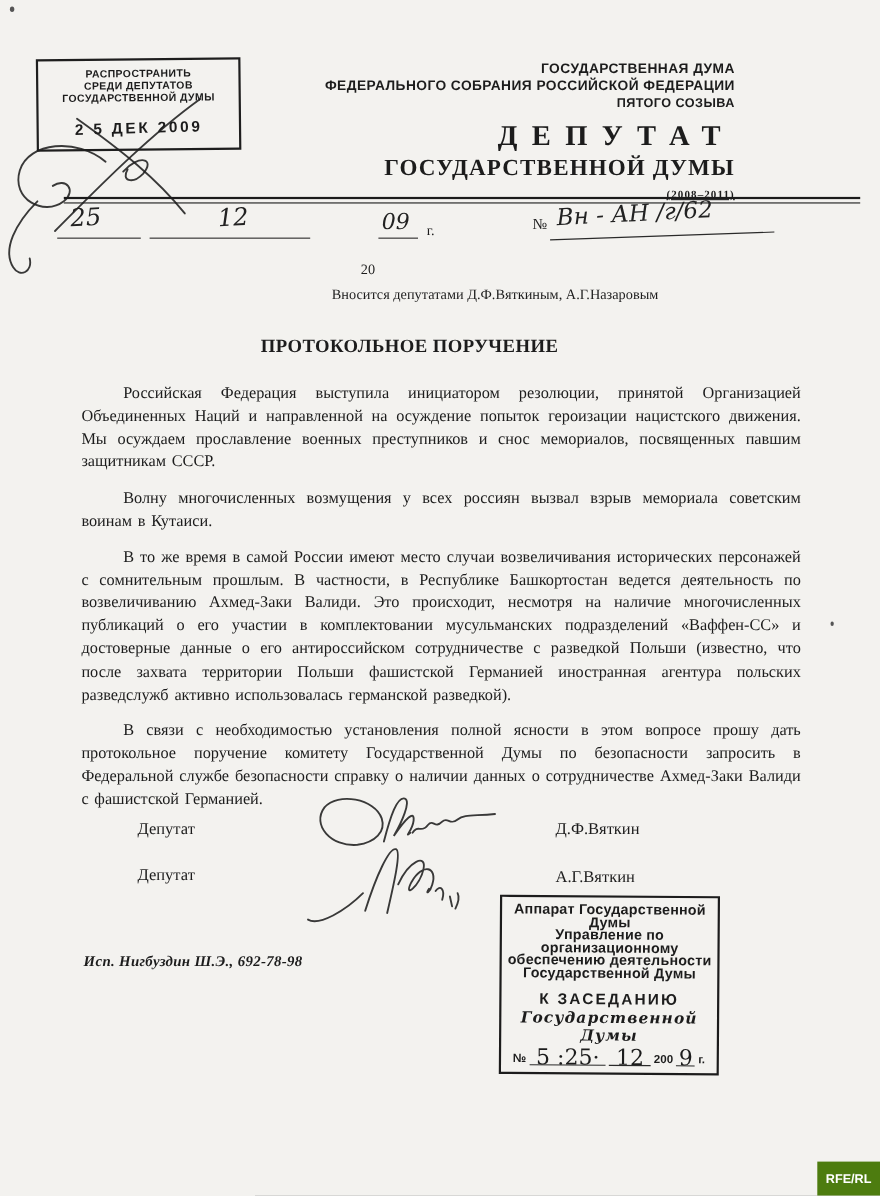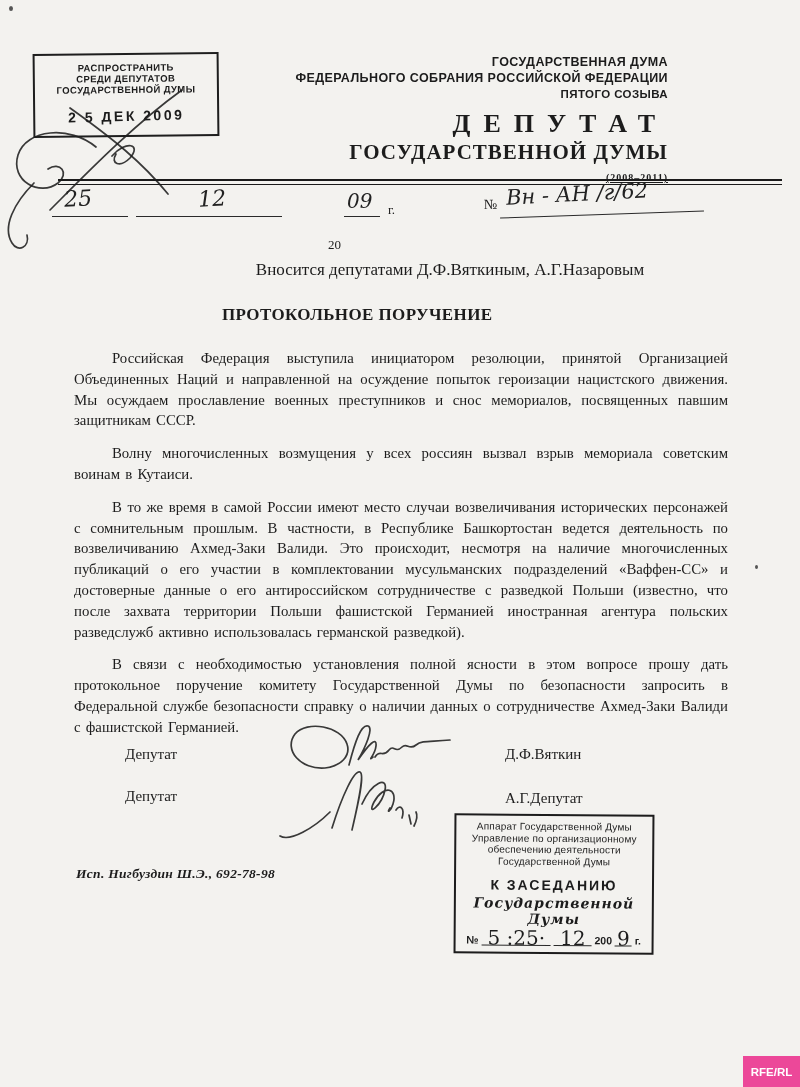--- a/index.html
+++ b/index.html
@@ -30,48 +30,48 @@
 
   .rule { left:58px; top:179px; width:724px; height:3px;
           border-top:2.5px solid #1b1b1b; border-bottom:1.2px solid #1b1b1b; }
 
   
   .hw { font-family:"DejaVu Serif", serif; font-style:italic; color:#222; white-space:nowrap; }
   .uline { border-bottom:1.4px solid #2a2a2a; height:1px; }
 
   .printed-sm { font-size:13px; }
 
-  .intro { left:240px; top:260px; width:420px; text-align:center; font-size:17px; }
-  .doc-title { left:222px; top:305px; font-size:17px; font-weight:bold; letter-spacing:0.4px; }
+  .intro { left:240px; top:260px; width:420px; text-align:center; font-size:13px; }
+  .doc-title { left:237px; top:305px; font-size:17px; font-weight:bold; letter-spacing:0.4px; }
 
   .body-text { left:62px; top:336px; width:678px; font-size:14.8px; line-height:20.8px;
                text-align:justify; word-spacing:1.5px; }
   .body-text p { margin:12px; text-indent:38px; }
 
   .sig-label, .sig-name { font-size:15px; }
 
   
   .session-stamp {
     left:454px; top:814px; width:200px; border:2px solid #1c1c1c;
     transform:rotate(0.4deg); text-align:center; padding:5px 3px 6px 3px;
     box-sizing:border-box; font-family:"Liberation Sans", sans-serif;
   }
-  .ss-line { font-size:10px; font-weight:normal; line-height:11.5px; letter-spacing:0.2px; }
+  .ss-line { font-size:13px; font-weight:bold; line-height:11.5px; letter-spacing:0.2px; }
   .ss-session { margin-top:10px; font-size:14px; font-weight:bold; letter-spacing:2px; }
   .ss-duma { font-family:"DejaVu Serif", serif; font-style:italic; font-weight:bold; font-size:14px; margin-top:2px; letter-spacing:1px; }
   .ss-numline { margin-top:4px; display:flex; align-items:flex-end; justify-content:center; gap:3px;
                 font-family:"Liberation Sans", sans-serif; }
   .ss-numline .lbl { font-size:11px; font-weight:bold; }
   .ss-hw { font-family:"DejaVu Serif", serif; font-size:20px; line-height:14px;
            border-bottom:1.3px solid #2a2a2a; padding:0 6px; }
   .ss-print { font-size:10.5px; font-weight:bold; }
 
   .executor { left:76px; top:866px; font-size:13.5px; font-style:italic; font-weight:bold; letter-spacing:0.3px; }
 
-  .watermark { right:0; bottom:0; width:57px; height:31px; background:#ec4899;
+  .watermark { right:0; bottom:0; width:57px; height:31px; background:#4d7c0f;
                color:#fff; font-family:"Liberation Sans", sans-serif; font-size:11.5px;
                font-weight:bold; display:flex; align-items:center; justify-content:center; }
 
   svg.pen { position:absolute; overflow:visible; }
   svg.pen path { fill:none; stroke:#1f1f1f; stroke-width:1.7; stroke-linecap:round; opacity:0.88; }
 
   .speck { position:absolute; background:#555; border-radius:50%; }
 </style>
 </head>
 <body>
@@ -130,21 +130,21 @@
   <div class="abs body-text">
     <p>Российская Федерация выступила инициатором резолюции, принятой Организацией Объединенных Наций и направленной на осуждение попыток героизации нацистского движения. Мы осуждаем прославление военных преступников и снос мемориалов, посвященных павшим защитникам СССР.</p>
     <p>Волну многочисленных возмущения у всех россиян вызвал взрыв мемориала советским воинам в Кутаиси.</p>
     <p>В то же время в самой России имеют место случаи возвеличивания исторических персонажей с сомнительным прошлым. В частности, в Республике Башкортостан ведется деятельность по возвеличиванию Ахмед-Заки Валиди. Это происходит, несмотря на наличие многочисленных публикаций о его участии в комплектовании мусульманских подразделений «Ваффен-СС» и достоверные данные о его антироссийском сотрудничестве с разведкой Польши (известно, что после захвата территории Польши фашистской Германией иностранная агентура польских разведслужб активно использовалась германской разведкой).</p>
     <p>В связи с необходимостью установления полной ясности в этом вопросе прошу дать протокольное поручение комитету Государственной Думы по безопасности запросить в Федеральной службе безопасности справку о наличии данных о сотрудничестве Ахмед-Заки Валиди с фашистской Германией.</p>
   </div>
 
   <span class="abs sig-label" style="left:125px; top:746px;">Депутат</span>
   <span class="abs sig-name" style="left:505px; top:746px;">Д.Ф.Вяткин</span>
   <span class="abs sig-label" style="left:125px; top:788px;">Депутат</span>
-  <span class="abs sig-name" style="left:505px; top:790px;">А.Г.Депутат</span>
+  <span class="abs sig-name" style="left:505px; top:790px;">А.Г.Вяткин</span>
 
   <svg class="pen" style="left:283px; top:718px;" width="175" height="60" viewBox="0 0 175 60">
     <path d="M64 26 C58 8 24 2 12 16 C0 32 18 52 42 50 C58 48 68 38 64 26"></path>
     <path d="M66 47 C72 24 78 6 85 8 C91 10 82 30 75 42 C86 26 94 18 93 28 C92 37 84 44 90 39"></path>
     <path d="M92 39 C97 31 100 40 106 32 C111 26 112 36 119 29 C124 24 126 33 133 27 C139 22 148 24 167 22"></path>
   </svg>
 
   <svg class="pen" style="left:312px; top:760px;" width="120" height="75" viewBox="0 0 120 75">
     <path d="M20 68 C30 36 42 10 48 12 C53 14 46 44 40 70"></path>
     <path d="M50 44 C60 22 76 16 73 30 C70 45 54 58 62 42 C72 24 86 28 81 44 C79 51 74 54 78 48"></path>

